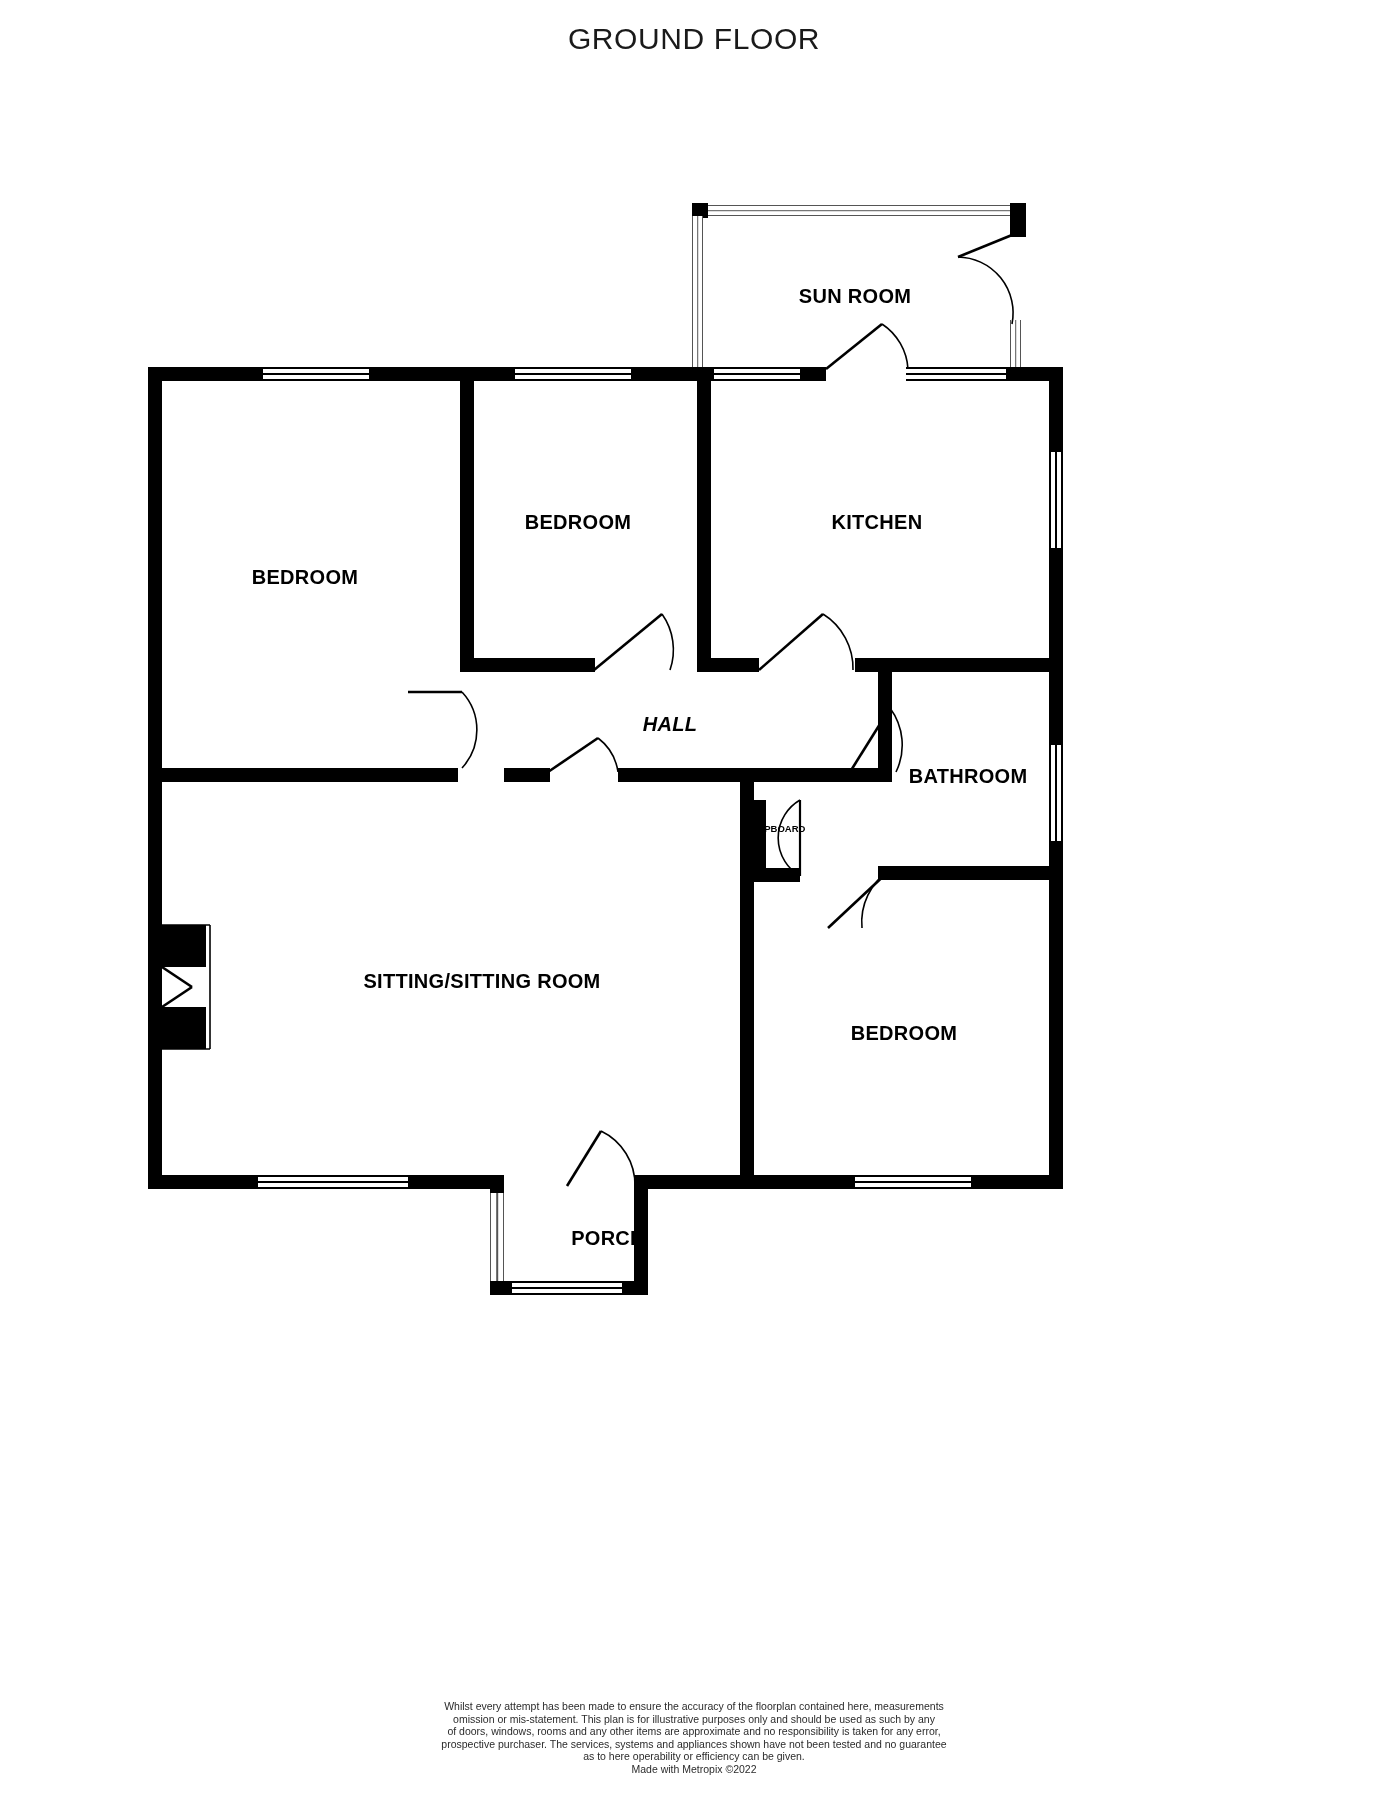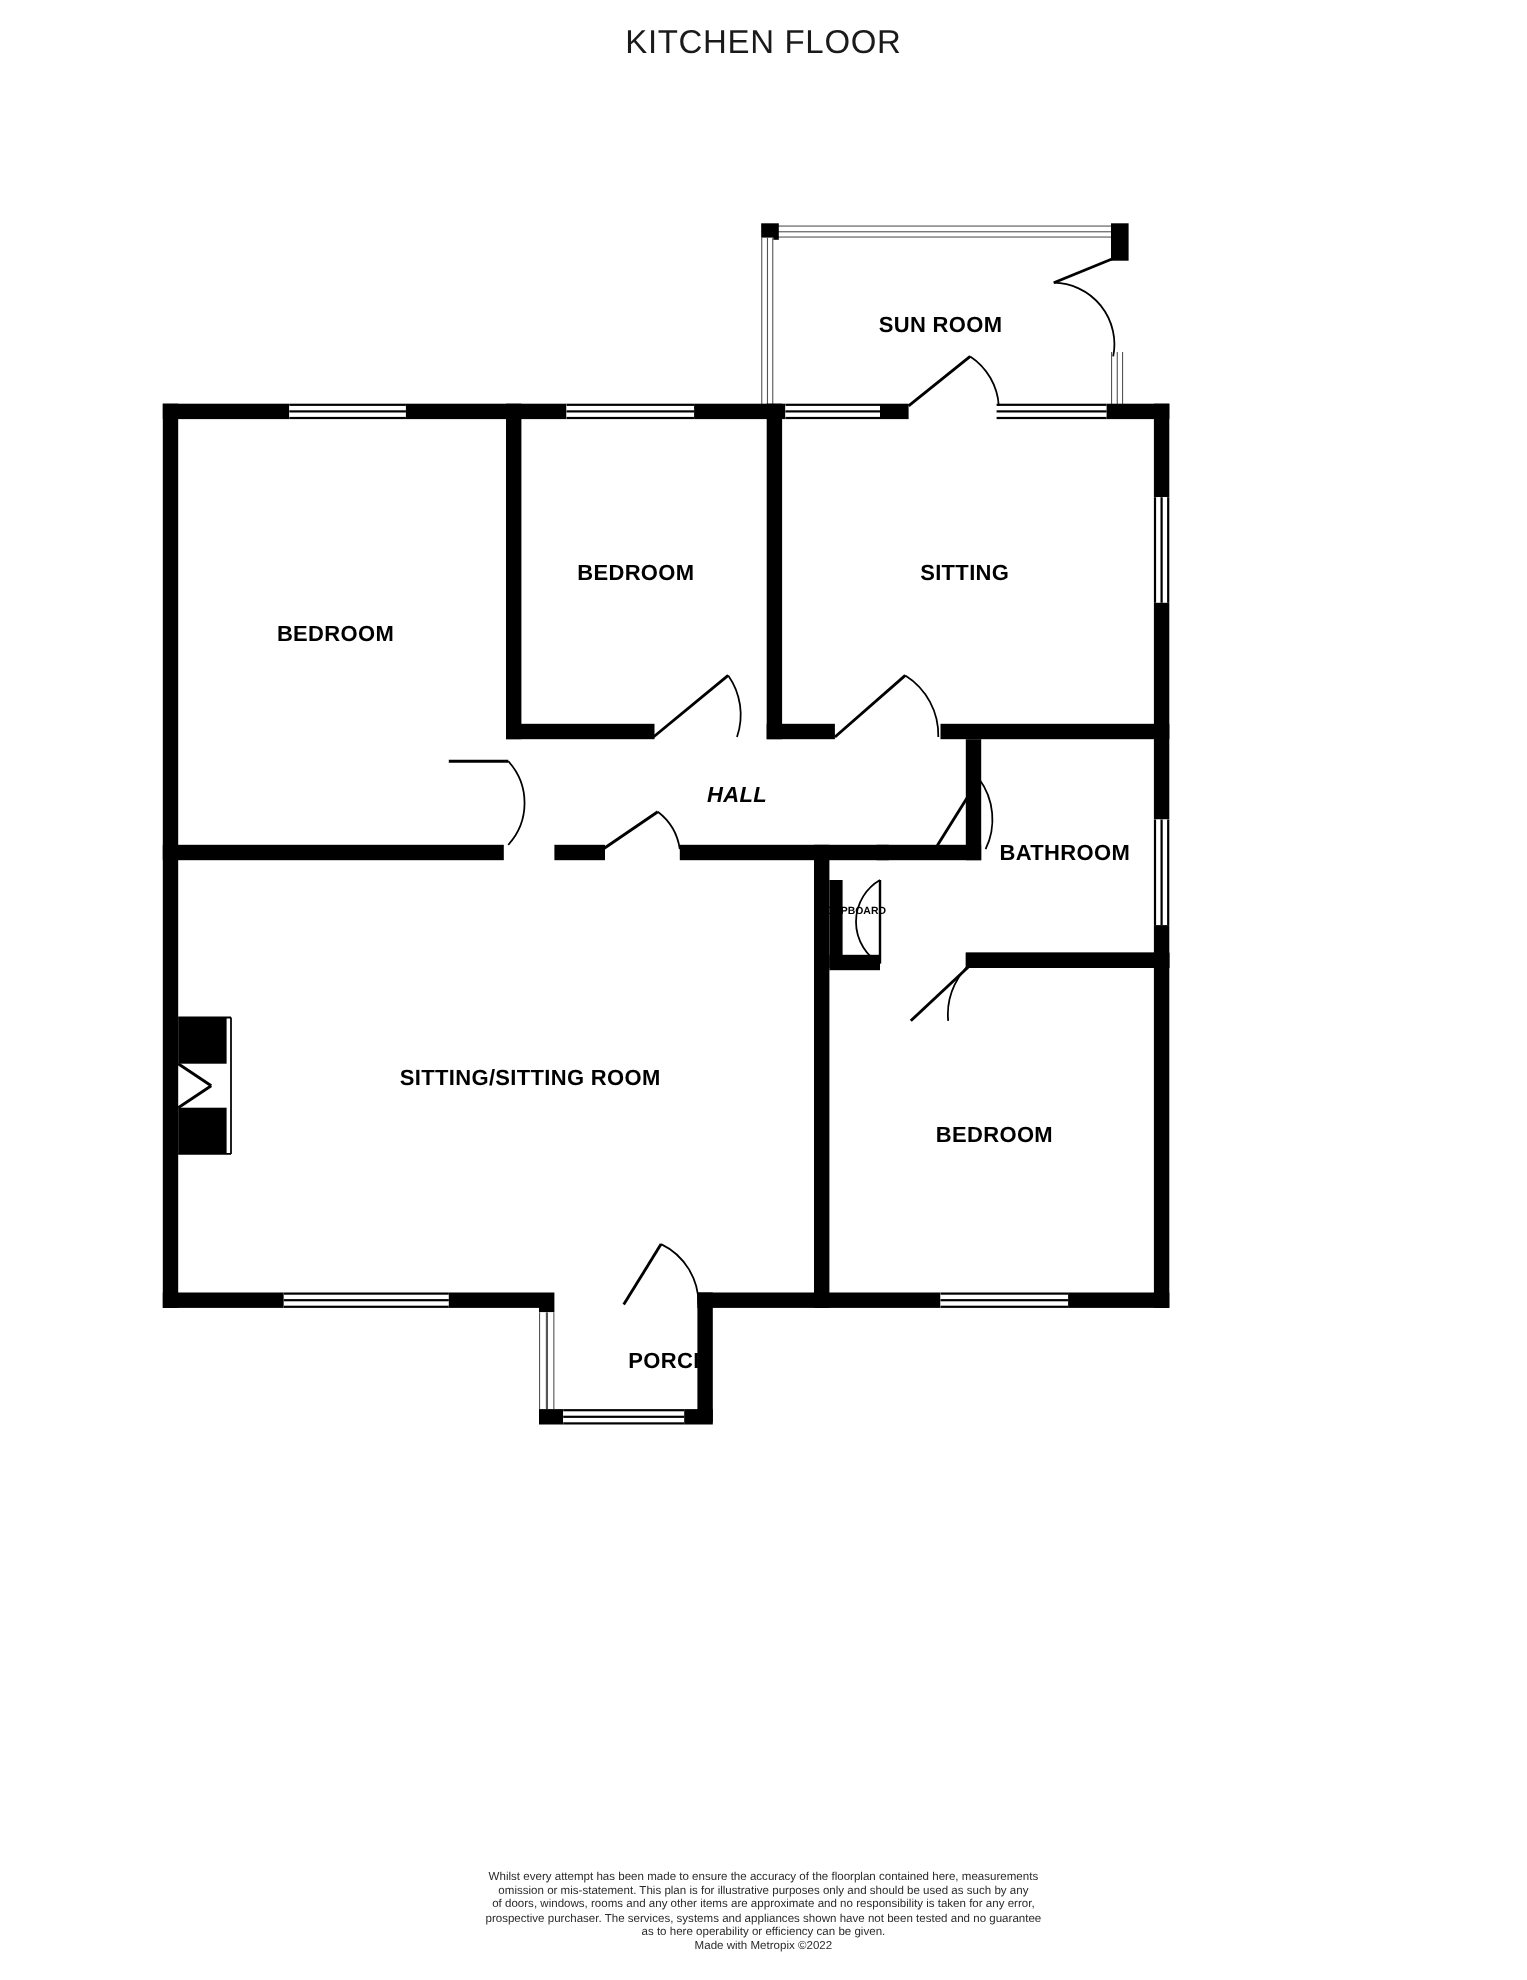--- a/index.html
+++ b/index.html
@@ -39,21 +39,21 @@
   svg.sw path,svg.sw line{fill:none;stroke:#000;}
 
   
   #footer{position:absolute;left:0;top:1700px;width:1388px;text-align:center;
           font-size:10.5px;line-height:12.6px;color:#2b2b2b;}
   #footer div{white-space:nowrap;}
 </style>
 </head>
 <body>
 
-<div id="title">KITCHEN FLOOR</div>
+<div id="title">GROUND FLOOR</div>
 
 <div id="plan">
 
   <div class="gl h" style="left:692px;top:205px;width:330px;height:11px;"></div>
 
   <div class="w" style="left:692px;top:203px;width:16px;height:15px;"></div>
 
   <div class="w" style="left:1010px;top:203px;width:16px;height:34px;"></div>
 
   <div class="gl v" style="left:692px;top:216px;width:11px;height:155px;"></div>
@@ -175,21 +175,21 @@
     <line x1="48" y1="0" x2="48" y2="124" stroke-width="1.6"></line>
     <line x1="0" y1="0" x2="48" y2="0" stroke-width="1.6"></line>
     <line x1="0" y1="124" x2="48" y2="124" stroke-width="1.6"></line>
     <line x1="0" y1="42" x2="30" y2="62" stroke-width="2.6"></line>
     <line x1="0" y1="82" x2="30" y2="62" stroke-width="2.6"></line>
   </svg>
 
   <div class="lbl" style="left:855px;top:296px;">SUN ROOM</div>
   <div class="lbl" style="left:305px;top:577px;">BEDROOM</div>
   <div class="lbl" style="left:578px;top:522px;">BEDROOM</div>
-  <div class="lbl" style="left:877px;top:522px;">SITTING</div>
+  <div class="lbl" style="left:877px;top:522px;">KITCHEN</div>
   <div class="lbl" style="left:670px;top:724px;font-style:italic;">HALL</div>
   <div class="lbl" style="left:968px;top:776px;">BATHROOM</div>
   <div class="lbl small" style="left:778px;top:828px;">CUPBOARD</div>
   <div class="lbl" style="left:482px;top:981px;">SITTING/SITTING ROOM</div>
   <div class="lbl" style="left:904px;top:1033px;">BEDROOM</div>
   <div class="lbl" style="left:572px;top:1238px;margin-left:36px;">PORCH</div>
 
 </div>
 
 <div id="footer">

